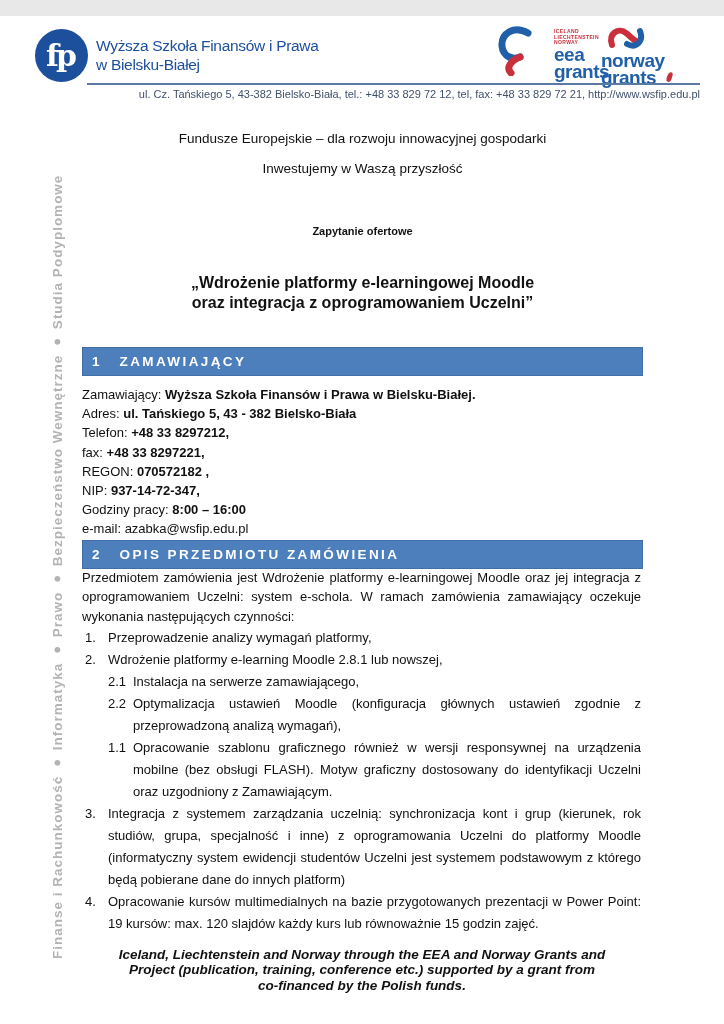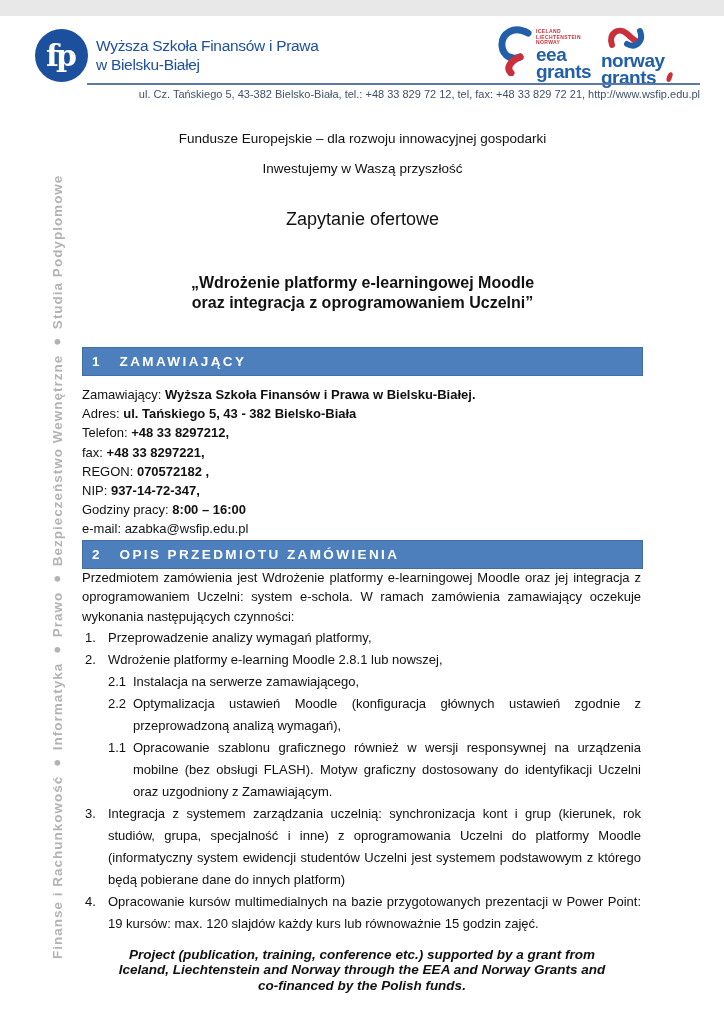--- a/index.html
+++ b/index.html
@@ -21,21 +21,21 @@
   }
   .uni-logo span{
     color:#fff;font-family:"DejaVu Serif",serif;font-weight:bold;
     font-size:30px;letter-spacing:-3px;line-height:1;padding-right:3px;
   }
   .uni-name{
     position:absolute;left:96px;top:20px;
     color:#1c4f9c;font-weight:normal;font-size:15.5px;line-height:19px;
     letter-spacing:-0.3px;white-space:nowrap;
   }
-  .eea-block{position:absolute;left:497px;top:10px;display:flex;}
+  .eea-block{position:absolute;left:497px;top:10px;display:flex;gap:18px;}
   .eea-text{margin-left:3px;}
   .grants-countries{
     color:#c9303c;font-weight:bold;font-size:5px;line-height:5.5px;
     letter-spacing:0.4px;margin-top:3px;
   }
   .grants-word{
     color:#2160a8;font-weight:bold;font-size:19px;line-height:17px;
     letter-spacing:-0.5px;
   }
   .norway-block{position:absolute;left:601px;top:10px;}
@@ -60,21 +60,21 @@
     writing-mode:vertical-rl;transform:rotate(180deg);
     text-align:center;white-space:nowrap;
     color:#b3b3b3;font-weight:bold;font-size:13.5px;letter-spacing:1px;
     line-height:29px;
   }
 
   
   .centered{position:absolute;left:82px;width:561px;text-align:center;}
   .intro-line1{top:115px;font-size:13.5px;}
   .intro-line2{top:145px;font-size:13.5px;}
-  .doc-title{top:193px;font-size:18px;font-weight:normal;}
+  .doc-title{top:209px;font-size:11px;font-weight:bold;}
   .doc-subtitle{top:257px;font-size:16px;font-weight:bold;line-height:20px;}
 
   .section-bar{
     position:absolute;left:82px;width:561px;height:29px;
     background:#4d7fbd;border:1px solid #426ea6;box-sizing:border-box;
     display:flex;align-items:center;
     color:#fff;font-weight:bold;font-size:13.5px;
   }
   .bar-1{top:331px;}
   .bar-2{top:524px;}
@@ -208,18 +208,18 @@
         <span class="req-num">3.</span>
         <span class="req-text">Integracja z systemem zarządzania uczelnią: synchronizacja kont i grup (kierunek, rok studiów, grupa, specjalność i inne) z oprogramowania Uczelni do platformy Moodle (informatyczny system ewidencji studentów Uczelni jest systemem podstawowym z którego będą pobierane dane do innych platform)</span>
       </div>
       <div class="req-item level1">
         <span class="req-num">4.</span>
         <span class="req-text">Opracowanie kursów multimedialnych na bazie przygotowanych prezentacji w Power Point: 19 kursów: max. 120 slajdów każdy kurs lub równoważnie 15 godzin zajęć.</span>
       </div>
     </div>
 
   <div class="doc-footer">
+      <div>Iceland, Liechtenstein and Norway through the EEA and Norway Grants and</div>
       <div>Project (publication, training, conference etc.) supported by a grant from</div>
-      <div>Iceland, Liechtenstein and Norway through the EEA and Norway Grants and</div>
       <div>co-financed by the Polish funds.</div>
     </div>
 
 </div>
 
 </body></html>

